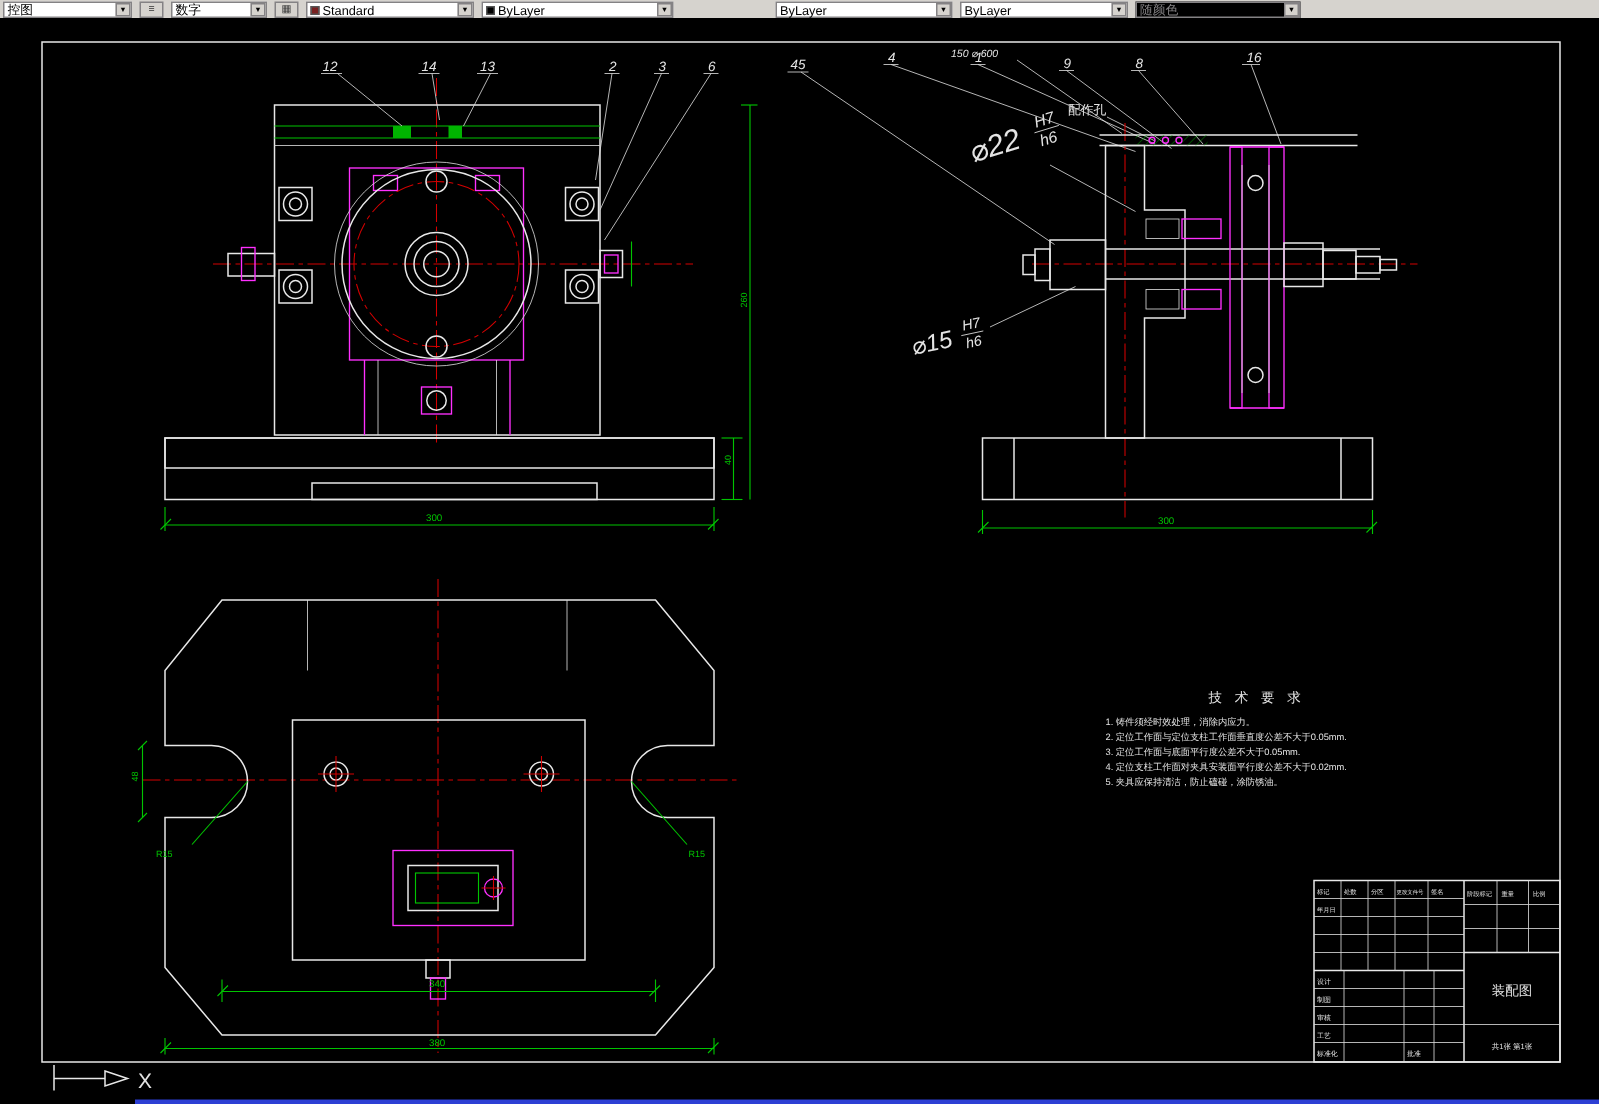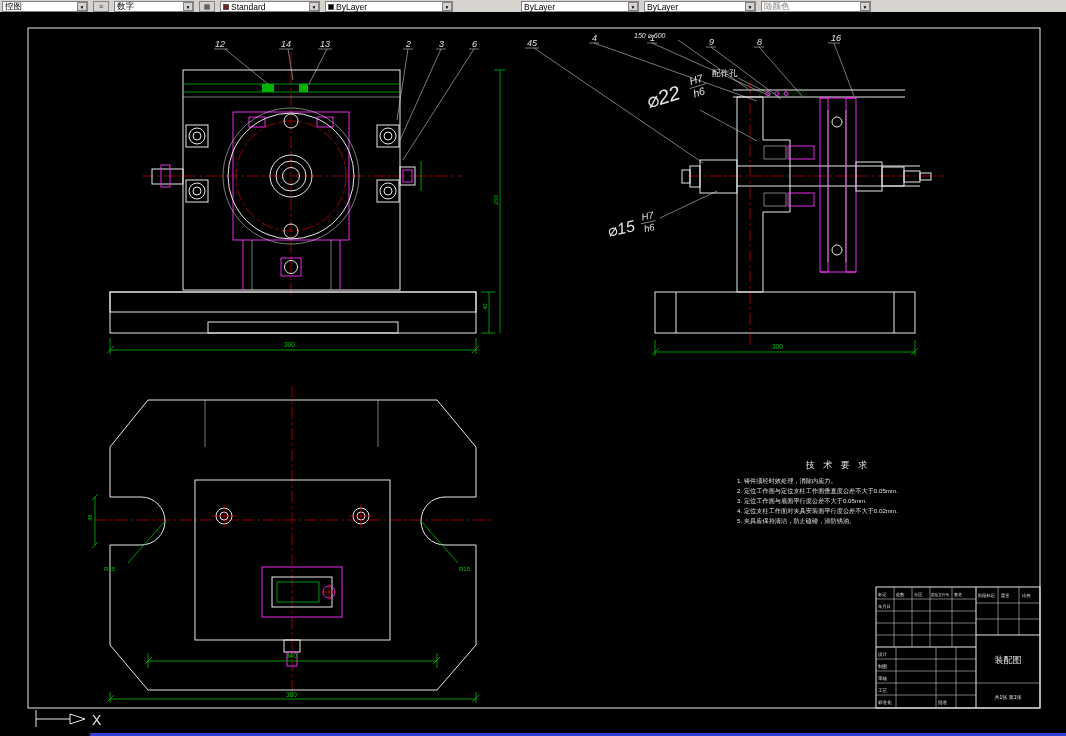--- a/index.html
+++ b/index.html
@@ -6,21 +6,21 @@
   html,body{width:1066px;height:736px;background:#000;overflow:hidden;
     font-family:"Liberation Sans","DejaVu Sans",sans-serif}
   .app{position:relative;width:1066px;height:736px;background:#000}
   .toolbar{position:absolute;top:0;left:0;width:1066px;height:12px;background:#d6d3ce;
     display:flex;align-items:flex-end;gap:5px;padding-left:2px;overflow:hidden}
   .combo{display:flex;align-items:center;height:11px;background:#fff;
     border:1px solid #848284;font-size:8.5px;color:#000;padding-left:2px}
   .combo .ct{white-space:nowrap;overflow:hidden;flex:1}
   .arw{width:10px;height:9px;background:#d6d3ce;border:1px solid #848284;
     font-size:5px;line-height:8px;text-align:center;color:#000;margin-left:2px;flex:none}
-  .combo.dis{background:#ffffff;color:#848284}
+  .combo.dis{background:#000000;color:#848284}
   .sw{width:6px;height:6px;background:#000;border:1px solid #555;margin-right:2px;flex:none}
   .tbbtn{width:16px;height:11px;background:#d6d3ce;border:1px solid #848284;
     font-size:7px;line-height:9px;text-align:center;color:#333;flex:none}
   .spacer{height:1px}
   .canvas{position:absolute;top:12px;left:0;width:936px;height:724px;background:#000}
   svg{display:block}
   .w{stroke:#e8e8e8;fill:none;stroke-width:1}
   .wt{stroke:#dcdcdc;fill:none;stroke-width:.55}
   .m{stroke:#ff30ff;fill:none;stroke-width:.9}
   .gn{stroke:#00c400;fill:none;stroke-width:.75}
@@ -35,26 +35,26 @@
 <body>
 
 <div class="app">
 
   <div class="toolbar">
     <div class="combo" style="width:86px">
       <span class="ct">控图</span>
       <span class="arw">▼</span>
     </div>
     <div class="tbbtn">≡</div>
-    <div class="combo" style="width:80px">
+    <div class="combo" style="width:64px">
       <span class="ct">数字</span>
       <span class="arw">▼</span>
     </div>
     <div class="tbbtn">▦</div>
-    <div class="combo" style="width:100px">
+    <div class="combo" style="width:112px">
       <span class="sw" style="background:#7a2020"></span>
       <span class="ct">Standard</span>
       <span class="arw">▼</span>
     </div>
     <div class="combo" style="width:128px">
       <span class="sw"></span>
       <span class="ct">ByLayer</span>
       <span class="arw">▼</span>
     </div>
     <div class="spacer" style="width:58px"></div>

